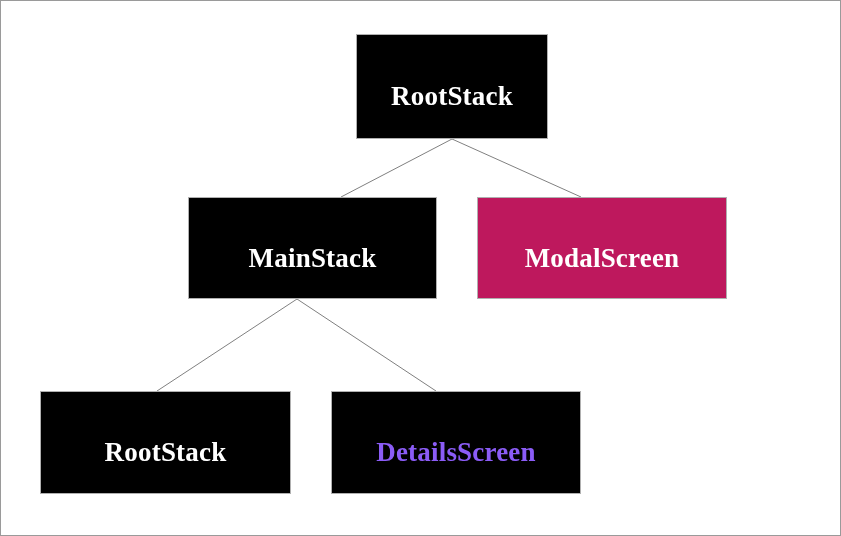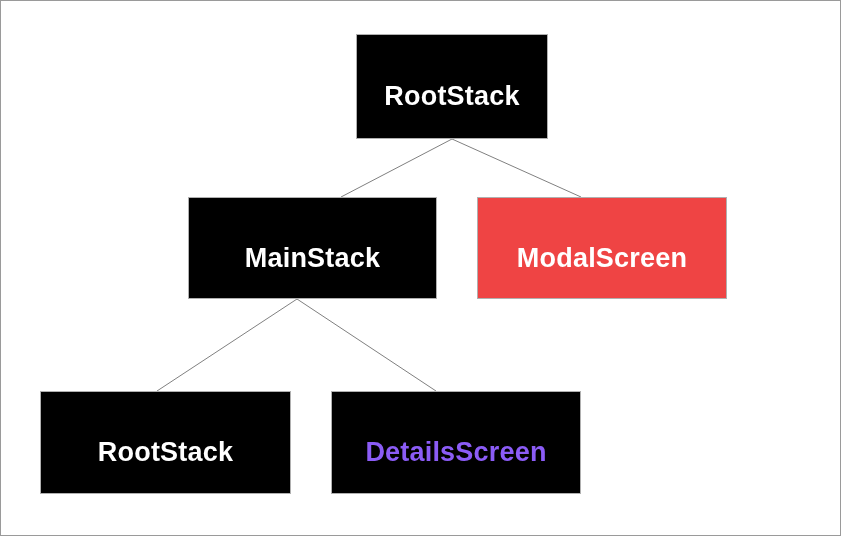--- a/index.html
+++ b/index.html
@@ -39,21 +39,21 @@
     z-index: 2;
   }
   .node-label {
     color: #ffffff;
     font-weight: bold;
     font-size: 27px;
     letter-spacing: 0.2px;
     line-height: 1;
     text-align: right;
     white-space: nowrap;
-    font-family: Liberation Sans, sans-serif;
+    font-family: Liberation Serif, serif;
     margin-top: 20px;
   }
   
   #node-rootstack     { left: 355px; top: 33px;  width: 192px; height: 105px; }
   #node-mainstack     { left: 187px; top: 196px; width: 249px; height: 102px; }
   #node-modalscreen   { left: 476px; top: 196px; width: 250px; height: 102px; }
   #node-homescreen    { left: 39px;  top: 390px; width: 251px; height: 103px; }
   #node-detailsscreen { left: 330px; top: 390px; width: 250px; height: 103px; }
 </style>
 </head>
@@ -69,21 +69,21 @@
     </svg>
 
   <div class="node" id="node-rootstack" style="left: 355px; top: 33px; width: 192px; height: 105px; background: rgb(0, 0, 0); border-color: rgb(176, 176, 176);">
     <span class="node-label" style="color: rgb(255, 255, 255);">RootStack</span>
   </div>
 
   <div class="node" id="node-mainstack" style="left: 187px; top: 196px; width: 249px; height: 102px; background: rgb(0, 0, 0); border-color: rgb(176, 176, 176);">
     <span class="node-label" style="color: rgb(255, 255, 255);">MainStack</span>
   </div>
 
-  <div class="node" id="node-modalscreen" style="left: 476px; top: 196px; width: 250px; height: 102px; background: #ef4444; border-color: rgb(176, 176, 176);">
+  <div class="node" id="node-modalscreen" style="left: 476px; top: 196px; width: 250px; height: 102px; background: #be185d; border-color: rgb(176, 176, 176);">
     <span class="node-label" style="color: rgb(255, 255, 255);">ModalScreen</span>
   </div>
 
   <div class="node" id="node-homescreen" style="left: 39px; top: 390px; width: 251px; height: 103px; background: rgb(0, 0, 0); border-color: rgb(176, 176, 176);">
     <span class="node-label" style="color: rgb(255, 255, 255);">RootStack</span>
   </div>
 
   <div class="node" id="node-detailsscreen" style="left: 330px; top: 390px; width: 250px; height: 103px; background: rgb(0, 0, 0); border-color: rgb(176, 176, 176);">
     <span class="node-label" style="color: #8b5cf6;">DetailsScreen</span>
   </div>

